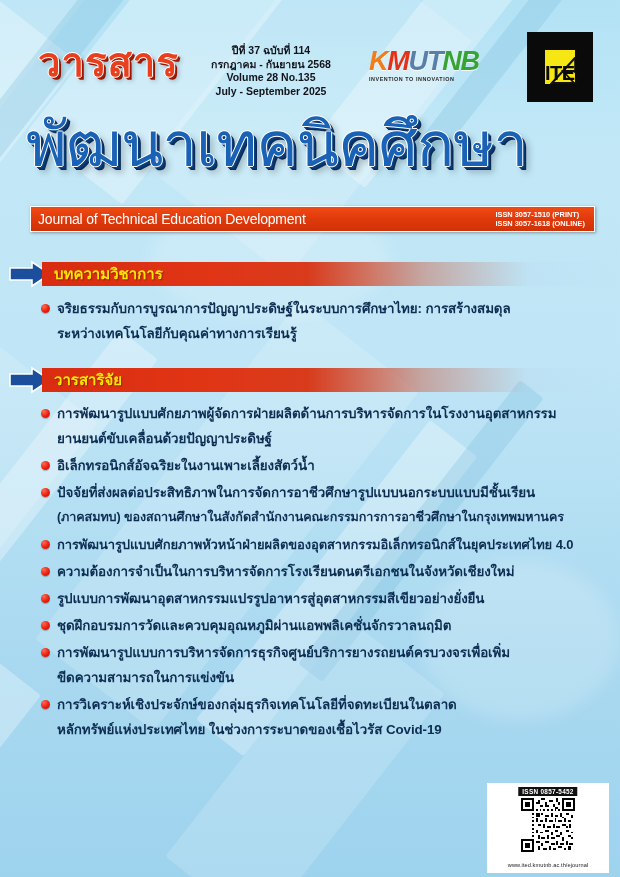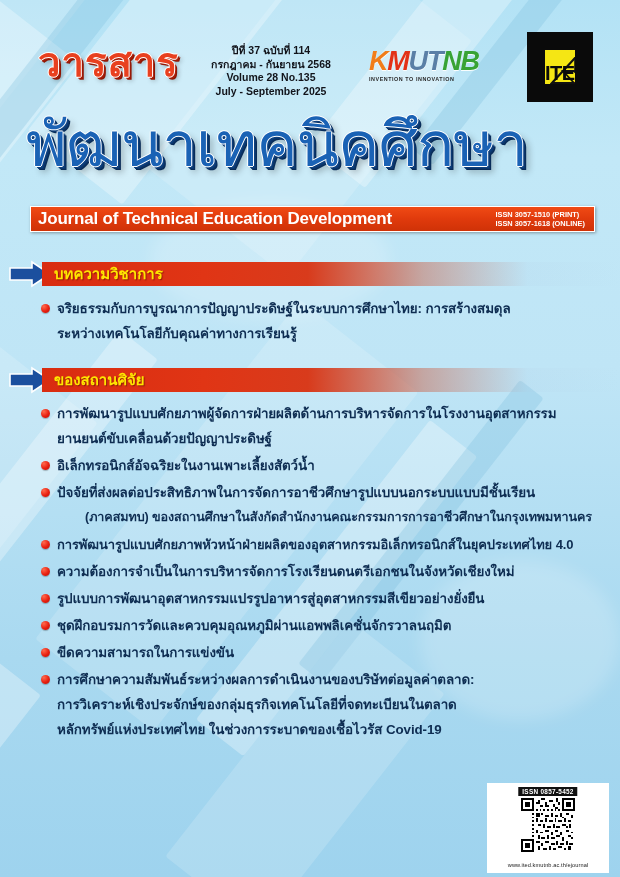--- a/index.html
+++ b/index.html
@@ -153,22 +153,22 @@
     background: linear-gradient(180deg, #f04a14 0%, #e03a0c 50%, #cf3207 100%);
     border: 1px solid #ffffff;
     box-shadow: 1px 1px 3px rgba(0,0,0,0.35);
     display: flex;
     align-items: center;
     padding: 0 7px;
   }
   .english-title {
     flex: 1;
     color: #ffffff;
-    font-size: 17px;
-    font-weight: bold;
+    font-size: 14px;
+    font-weight: normal;
     letter-spacing: -0.2px;
     white-space: nowrap;
   }
   .issn-block {
     color: #ffffff;
     font-size: 7.4px;
     font-weight: bold;
     line-height: 9.5px;
     text-align: left;
     white-space: nowrap;
@@ -350,40 +350,40 @@
       <div class="entry-line">จริยธรรมกับการบูรณาการปัญญาประดิษฐ์ในระบบการศึกษาไทย: การสร้างสมดุล</div>
       <div class="entry-line cont">ระหว่างเทคโนโลยีกับคุณค่าทางการเรียนรู้</div>
     </div>
   </div>
 
   <div class="section-head" style="top:368px;">
     <svg class="sec-arrow" viewBox="0 0 44 28">
       <polygon points="2,8 24,8 24,2 42,14 24,26 24,20 2,20" fill="#1b4f9e" stroke="#ffffff" stroke-width="1.6"></polygon>
     </svg>
     <div class="sec-bar"></div>
-    <div class="sec-label">ของสถานศิจัย</div>
+    <div class="sec-label">วารสาริจัย</div>
   </div>
 
   <div class="toc" style="top:401px;">
 
     <div class="entry">
       <div class="bullet"></div>
       <div class="entry-line">การพัฒนารูปแบบศักยภาพผู้จัดการฝ่ายผลิตด้านการบริหารจัดการในโรงงานอุตสาหกรรม</div>
       <div class="entry-line cont">ยานยนต์ขับเคลื่อนด้วยปัญญาประดิษฐ์</div>
     </div>
 
     <div class="entry">
       <div class="bullet"></div>
       <div class="entry-line cont">อิเล็กทรอนิกส์อัจฉริยะในงานเพาะเลี้ยงสัตว์น้ำ</div>
     </div>
 
     <div class="entry">
       <div class="bullet"></div>
       <div class="entry-line">ปัจจัยที่ส่งผลต่อประสิทธิภาพในการจัดการอาชีวศึกษารูปแบบนอกระบบแบบมีชั้นเรียน</div>
-      <div class="entry-line cont" style="font-size:12.6px;text-align:center;">(ภาคสมทบ) ของสถานศึกษาในสังกัดสำนักงานคณะกรรมการการอาชีวศึกษาในกรุงเทพมหานคร</div>
+      <div class="entry-line cont" style="font-size:12.6px;">(ภาคสมทบ) ของสถานศึกษาในสังกัดสำนักงานคณะกรรมการการอาชีวศึกษาในกรุงเทพมหานคร</div>
     </div>
 
     <div class="entry">
       <div class="bullet"></div>
       <div class="entry-line" style="font-size:13px;">การพัฒนารูปแบบศักยภาพหัวหน้าฝ่ายผลิตของอุตสาหกรรมอิเล็กทรอนิกส์ในยุคประเทศไทย 4.0</div>
     </div>
 
     <div class="entry">
       <div class="bullet"></div>
       <div class="entry-line">ความต้องการจำเป็นในการบริหารจัดการโรงเรียนดนตรีเอกชนในจังหวัดเชียงใหม่</div>
@@ -394,26 +394,26 @@
       <div class="entry-line">รูปแบบการพัฒนาอุตสาหกรรมแปรรูปอาหารสู่อุตสาหกรรมสีเขียวอย่างยั่งยืน</div>
     </div>
 
     <div class="entry">
       <div class="bullet"></div>
       <div class="entry-line">ชุดฝึกอบรมการวัดและควบคุมอุณหภูมิผ่านแอพพลิเคชั่นจักรวาลนฤมิต</div>
     </div>
 
     <div class="entry">
       <div class="bullet"></div>
+      <div class="entry-line">การพัฒนารูปแบบการบริหารจัดการธุรกิจศูนย์บริการยางรถยนต์ครบวงจรเพื่อเพิ่ม</div>
       <div class="entry-line cont">ขีดความสามารถในการแข่งขัน</div>
     </div>
 
     <div class="entry">
       <div class="bullet"></div>
-      <div class="entry-line">การศึกษาความสัมพันธ์ระหว่างผลการดำเนินงานของบริษัทต่อมูลค่าตลาด:</div>
       <div class="entry-line cont">การวิเคราะห์เชิงประจักษ์ของกลุ่มธุรกิจเทคโนโลยีที่จดทะเบียนในตลาด</div>
       <div class="entry-line cont">หลักทรัพย์แห่งประเทศไทย ในช่วงการระบาดของเชื้อไวรัส Covid-19</div>
     </div>
 
   </div>
 
   <div class="qr-panel">
     <div class="qr-issn">ISSN 0857-5452</div>
     <svg class="qr-code" viewBox="0 0 29 29" shape-rendering="crispEdges">
       <rect width="29" height="29" fill="#ffffff"></rect>

